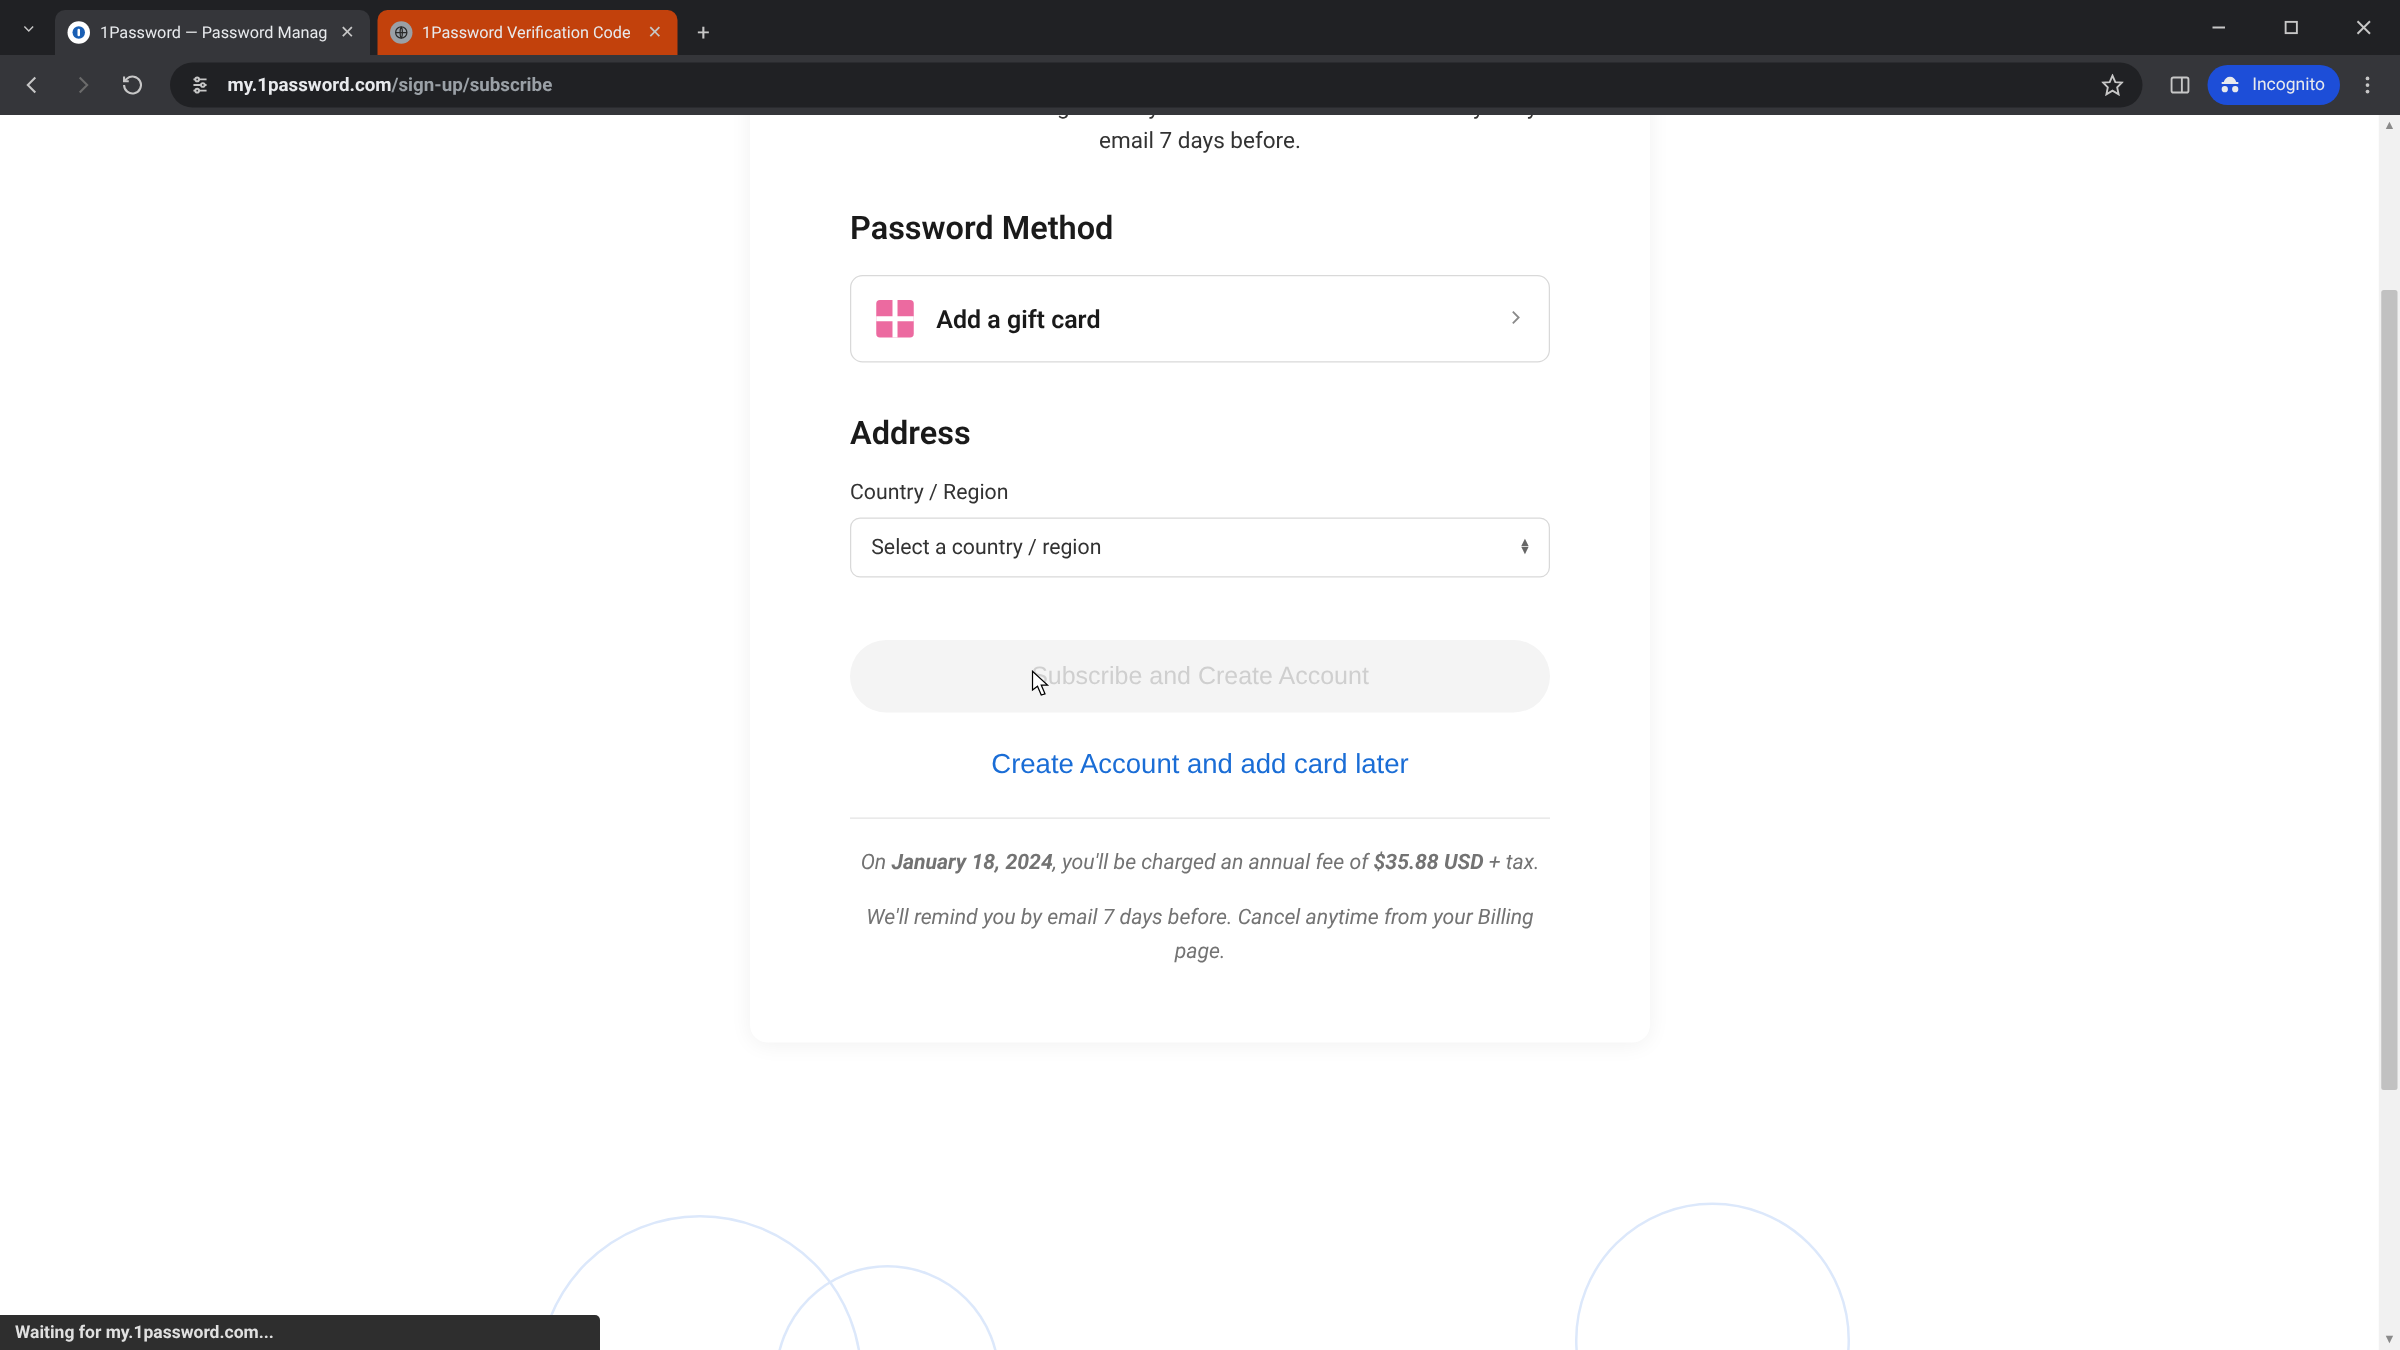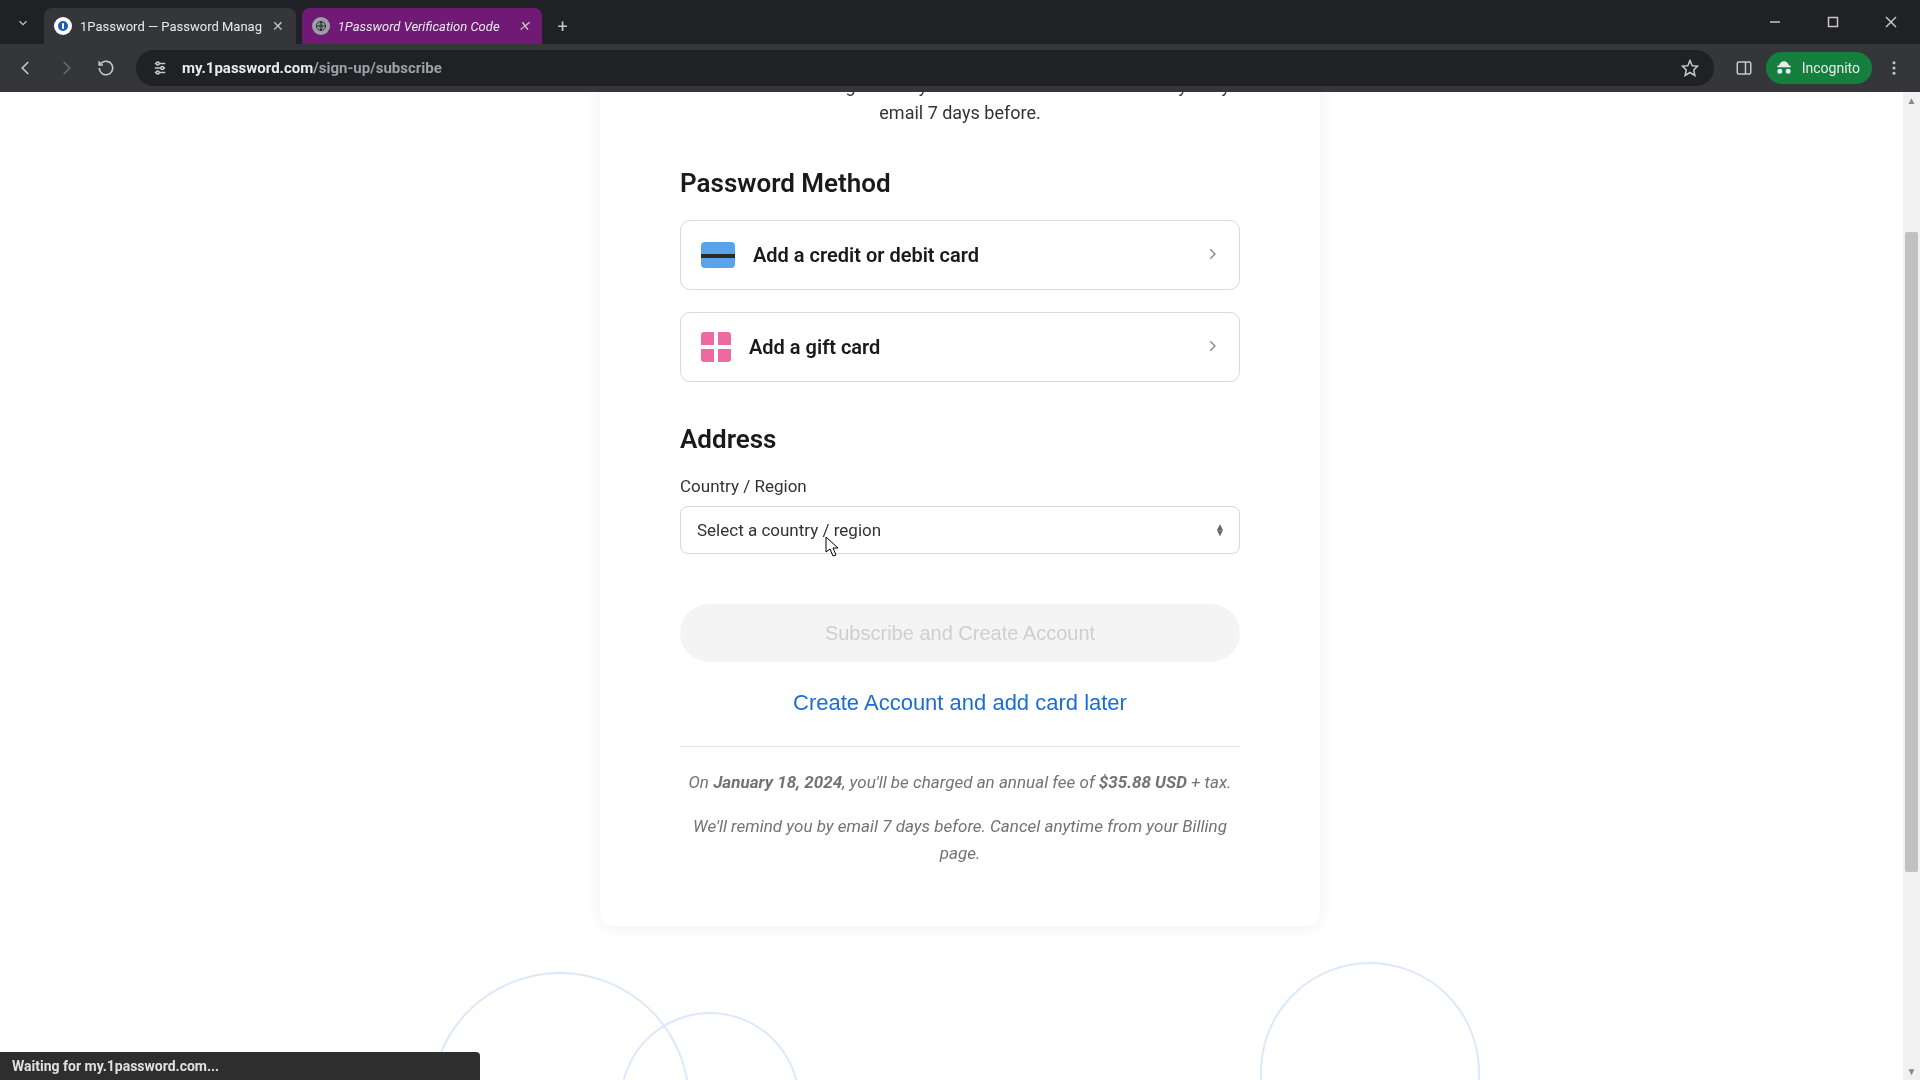--- a/index.html
+++ b/index.html
@@ -34,21 +34,21 @@
     display: flex;
     align-items: center;
     padding: 0 10px;
     margin-right: 6px;
     max-width: 280px;
     min-width: 240px;
     color: #e8eaed;
     font-size: 13px;
     gap: 8px;
   }
-  .tab.inactive { background: #701a75; font-style: italic; }
+  .tab.inactive { background: #c2410c; }
   .tab-favicon {
     width: 18px; height: 18px;
     border-radius: 50%;
     background: #fff;
     display:flex;align-items:center;justify-content:center;
     flex-shrink:0;
   }
   .tab-favicon.inactive { background: #9aa0a6; }
   .tab-favicon svg { width:12px;height:12px; }
   .tab-title { flex:1; white-space:nowrap; overflow:hidden; text-overflow:ellipsis; }
@@ -102,21 +102,21 @@
     display:flex;align-items:center;justify-content:center;
     color:#c7c7c7;
   }
   .url-text { flex:1; color:#e8eaed;font-weight:bold; }
   .url-text .path { color:#9aa0a6; }
   .toolbar-right {
     display:flex;align-items:center;gap:4px;
   }
   .incognito-pill {
     height:32px;
-    background:#15803d;
+    background:#1d4ed8;
     border-radius:16px;
     display:flex;align-items:center;
     padding:0 12px 0 8px;
     gap:8px;
     color:#e8eaed;
     font-size:14px;
   }
   
   .viewport {
     position:absolute;
@@ -415,29 +415,20 @@
     <div class="circle" style="width:260px;height:260px;left:430px;top:880px;"></div>
     <div class="circle" style="width:180px;height:180px;left:620px;top:920px;"></div>
     <div class="circle" style="width:220px;height:220px;left:1260px;top:870px;"></div>
   </div>
 
   <div class="card">
     <p class="trial-text">You will not be charged until your free trial ends. We'll remind you by email 7 days before.</p>
 
     <h2 class="section-title">Password Method</h2>
 
-    <div class="pay-option">
-      <div class="pay-icon card-icon"></div>
-      <div class="pay-label">Add a credit or debit card</div>
-      <span class="chevron">
-        <svg width="14" height="14" viewBox="0 0 24 24" fill="none" stroke="currentColor" stroke-width="2.5">
-            <polyline points="9 4 17 12 9 20"></polyline>
-          </svg>
-      </span>
-    </div>
 
     <div class="pay-option">
       <div class="pay-icon gift-icon"></div>
       <div class="pay-label">Add a gift card</div>
       <span class="chevron">
         <svg width="14" height="14" viewBox="0 0 24 24" fill="none" stroke="currentColor" stroke-width="2.5">
             <polyline points="9 4 17 12 9 20"></polyline>
           </svg>
       </span>
     </div>

